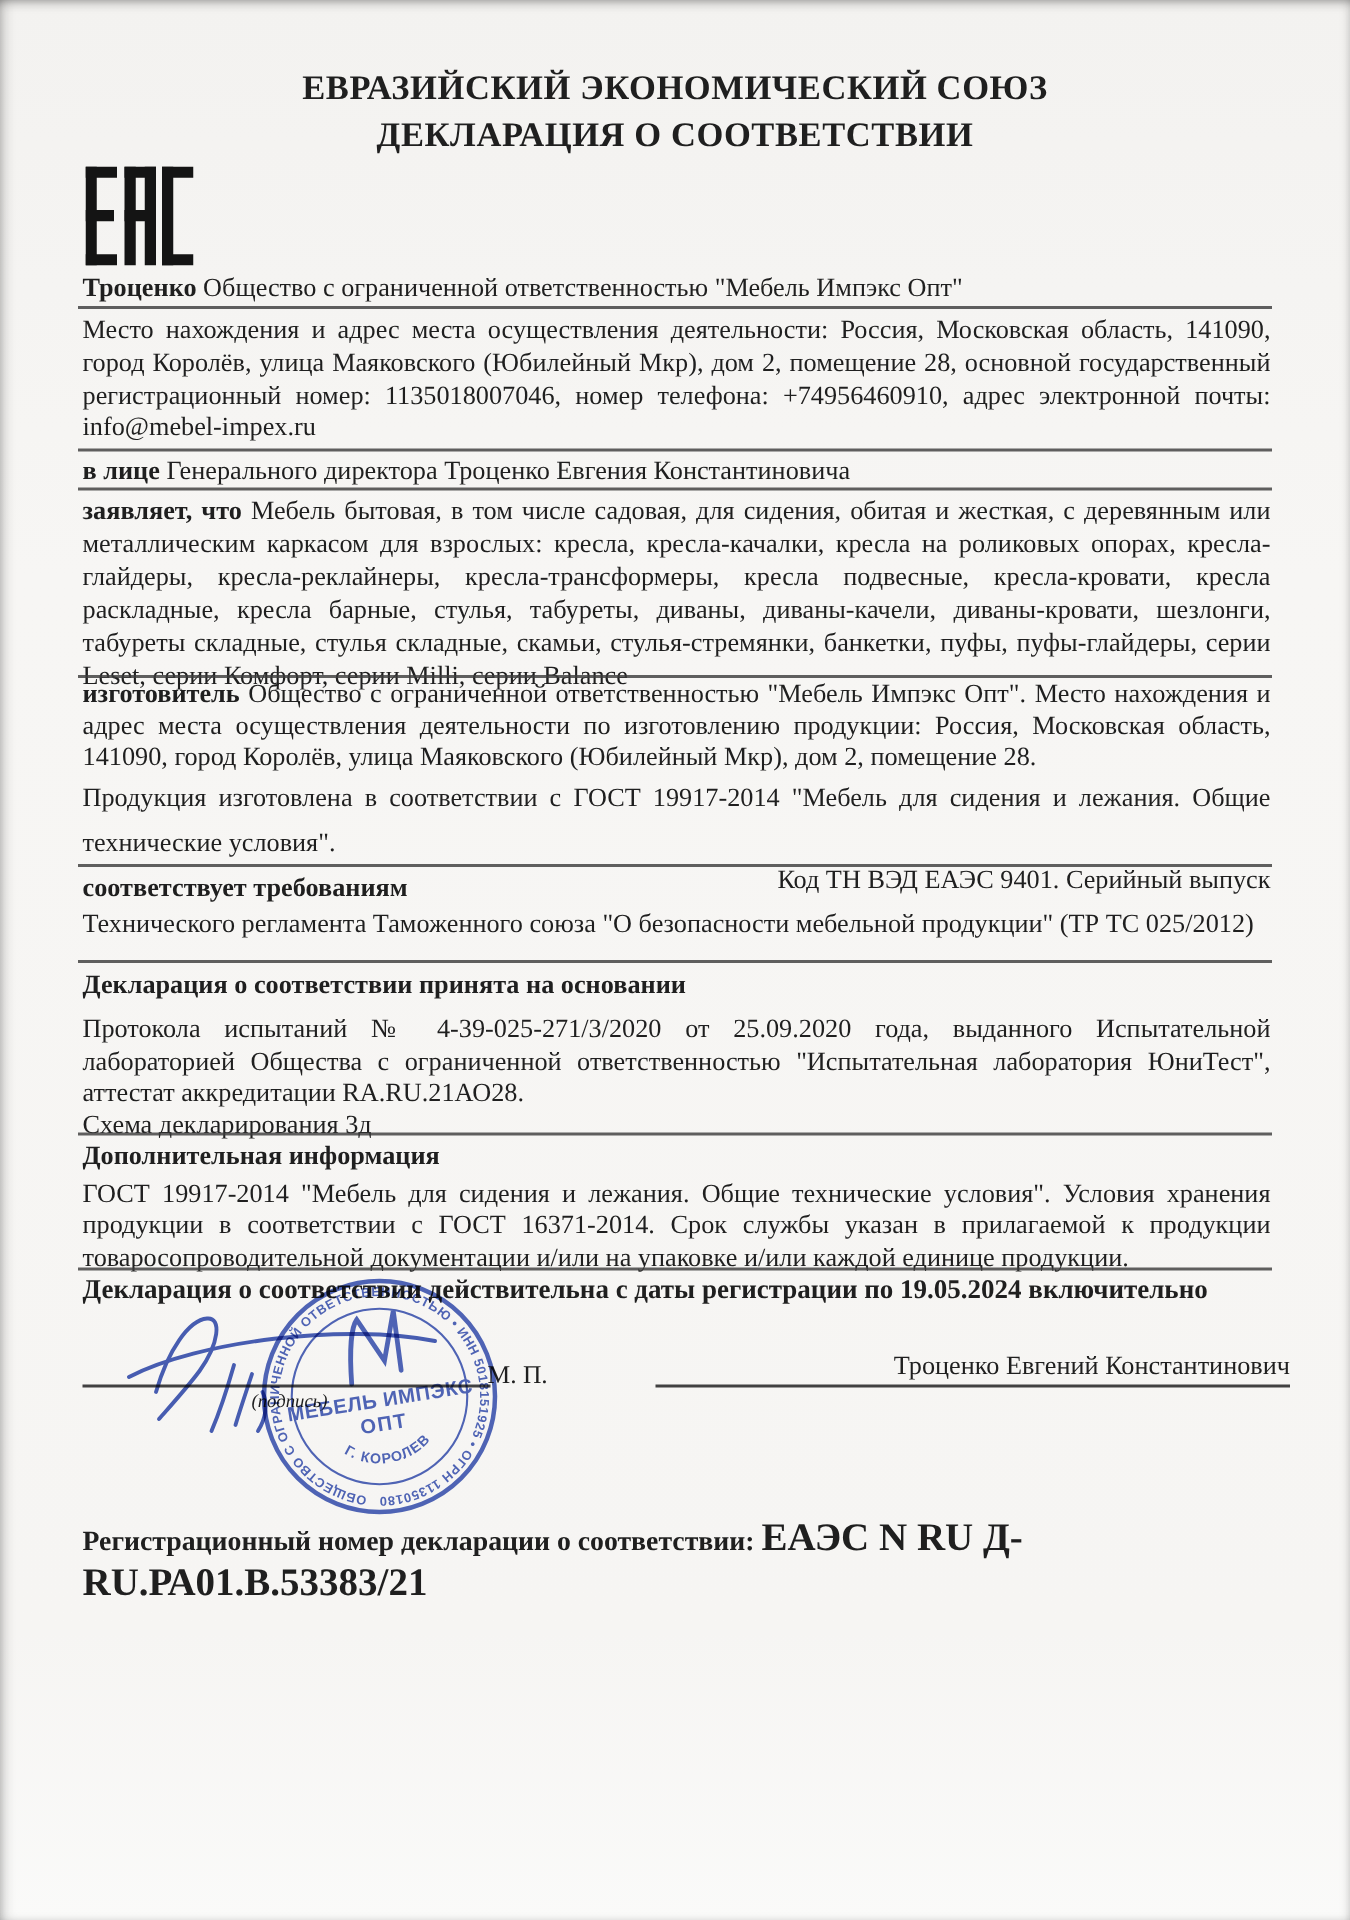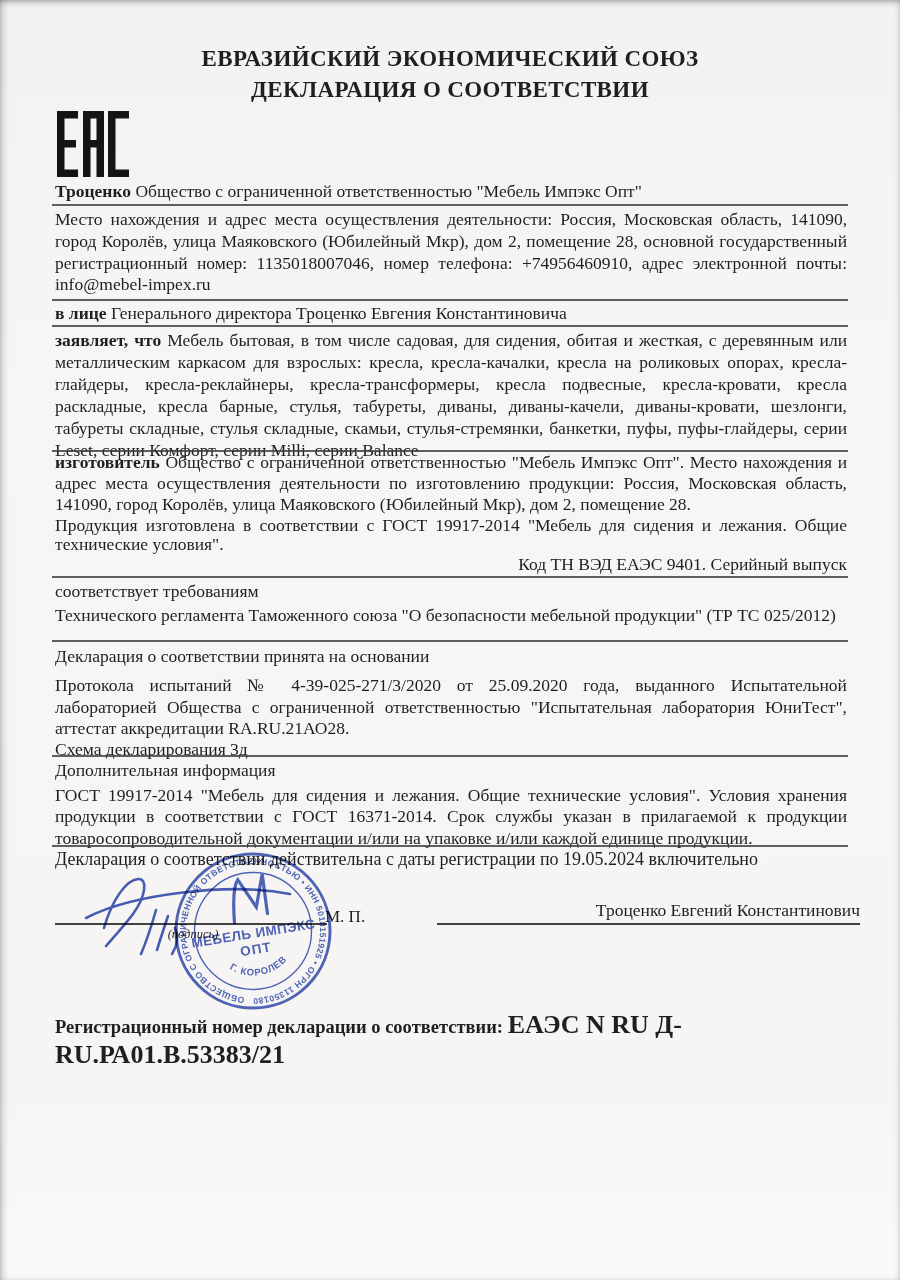--- a/index.html
+++ b/index.html
@@ -10,21 +10,21 @@
                 inset 7px 0 9px -6px rgba(40,40,40,.33),
                 inset -5px 0 7px -5px rgba(40,40,40,.18),
                 inset 0 -4px 6px -4px rgba(40,40,40,.10);
     font-family:"Liberation Serif","DejaVu Serif",serif;
     color:#1f1f1f;
   }
   .abs { position:absolute; }
   .ttl { left:0; width:900px; text-align:center; font-weight:bold; font-size:23px; letter-spacing:.4px; }
   .para { left:55px; width:792px; font-size:17.5px; text-align:justify; margin:0; }
   .line { left:52px; width:796px; height:2px; background:#3d3d3d; opacity:.82; }
-  .b { font-weight:normal; }
+  .b { font-weight:bold; }
   .sig-line { height:1.5px; background:#2e2e2e; opacity:.9; }
   .small-cap { font-size:12.5px; text-align:center;font-style:italic; }
   .regline { left:55px; width:820px; font-weight:bold; font-size:18.5px; }
   .regnum { font-size:26px; }
   svg { display:block; }
   .ink { mix-blend-mode:multiply; }
 </style>
 </head>
 <body>
 
@@ -56,21 +56,21 @@
   <div class="abs line" style="top:299px"></div>
 
   <p class="abs para" style="top:303px"><b>в лице</b> <span>Генерального директора Троценко Евгения Константиновича</span></p>
   <div class="abs line" style="top:325px"></div>
 
   <p class="abs para" style="top:329px; line-height:22.1px"><b>заявляет, что</b> <span>Мебель бытовая, в том числе садовая, для сидения, обитая и жесткая, с деревянным или металлическим каркасом для взрослых: кресла, кресла-качалки, кресла на роликовых опорах, кресла-глайдеры, кресла-реклайнеры, кресла-трансформеры, кресла подвесные, кресла-кровати, кресла раскладные, кресла барные, стулья, табуреты, диваны, диваны-качели, диваны-кровати, шезлонги, табуреты складные, стулья складные, скамьи, стулья-стремянки, банкетки, пуфы, пуфы-глайдеры, серии Leset, серии Комфорт, серии Milli, серии Balance</span></p>
   <div class="abs line" style="top:450px"></div>
 
   <div class="abs" style="top:452px; left:55px; width:792px">
     <p class="para" style="position:static; line-height:21.2px"><b>изготовитель</b> <span>Общество с ограниченной ответственностью "Мебель Импэкс Опт". Место нахождения и адрес места осуществления деятельности по изготовлению продукции: Россия, Московская область, 141090, город Королёв, улица Маяковского (Юбилейный Мкр), дом 2, помещение 28.</span></p>
-    <p class="para" style="position:static; line-height:19px">Продукция изготовлена в соответствии с ГОСТ 19917-2014 "Мебель для сидения и лежания. Общие технические условия".</p>
+    <p class="para" style="position:static; line-height:30px">Продукция изготовлена в соответствии с ГОСТ 19917-2014 "Мебель для сидения и лежания. Общие технические условия".</p>
     <p class="para" style="position:static; line-height:21.2px; text-align:right">Код ТН ВЭД ЕАЭС 9401. Серийный выпуск</p>
   </div>
   <div class="abs line" style="top:576px"></div>
 
   <p class="abs para b" style="top:581px">соответствует требованиям</p>
   <p class="abs para" style="top:605px; line-height:21px">Технического регламента Таможенного союза "О безопасности мебельной продукции" (ТР ТС 025/2012)</p>
   <div class="abs line" style="top:640px"></div>
 
   <p class="abs para b" style="top:646px">Декларация о соответствии принята на основании</p>
   <p class="abs para" style="top:675px; line-height:21.7px">Протокола испытаний № 4-39-025-271/3/2020 от 25.09.2020 года, выданного Испытательной лабораторией Общества с ограниченной ответственностью "Испытательная лаборатория ЮниТест", аттестат аккредитации RA.RU.21АО28.</p>

